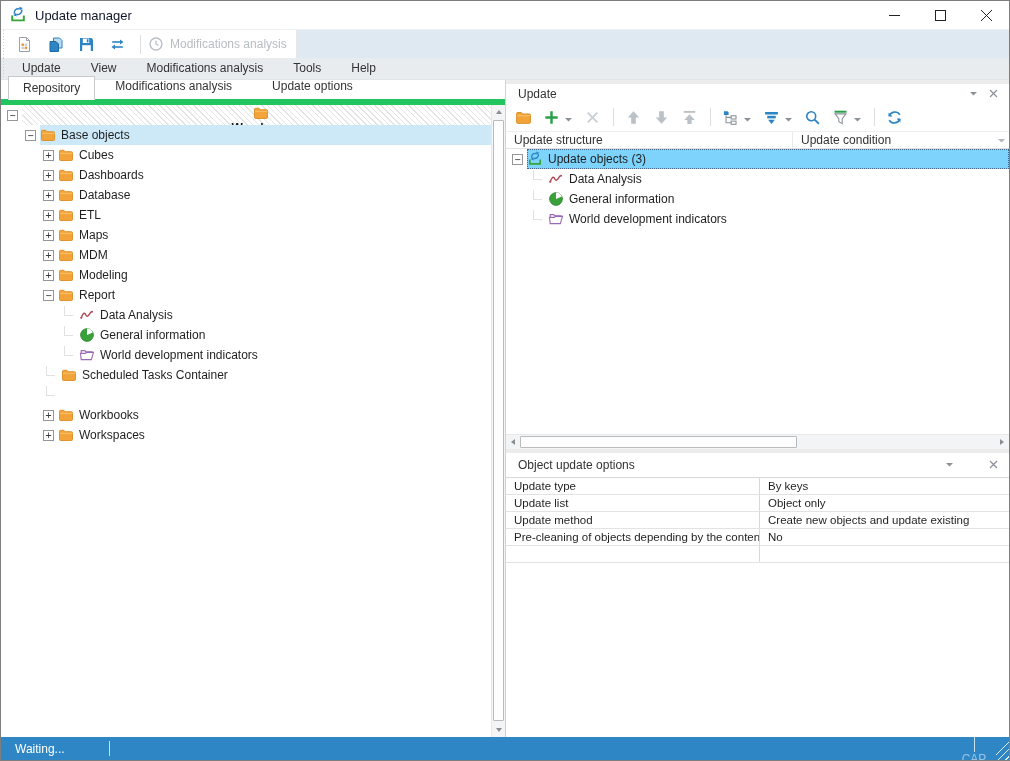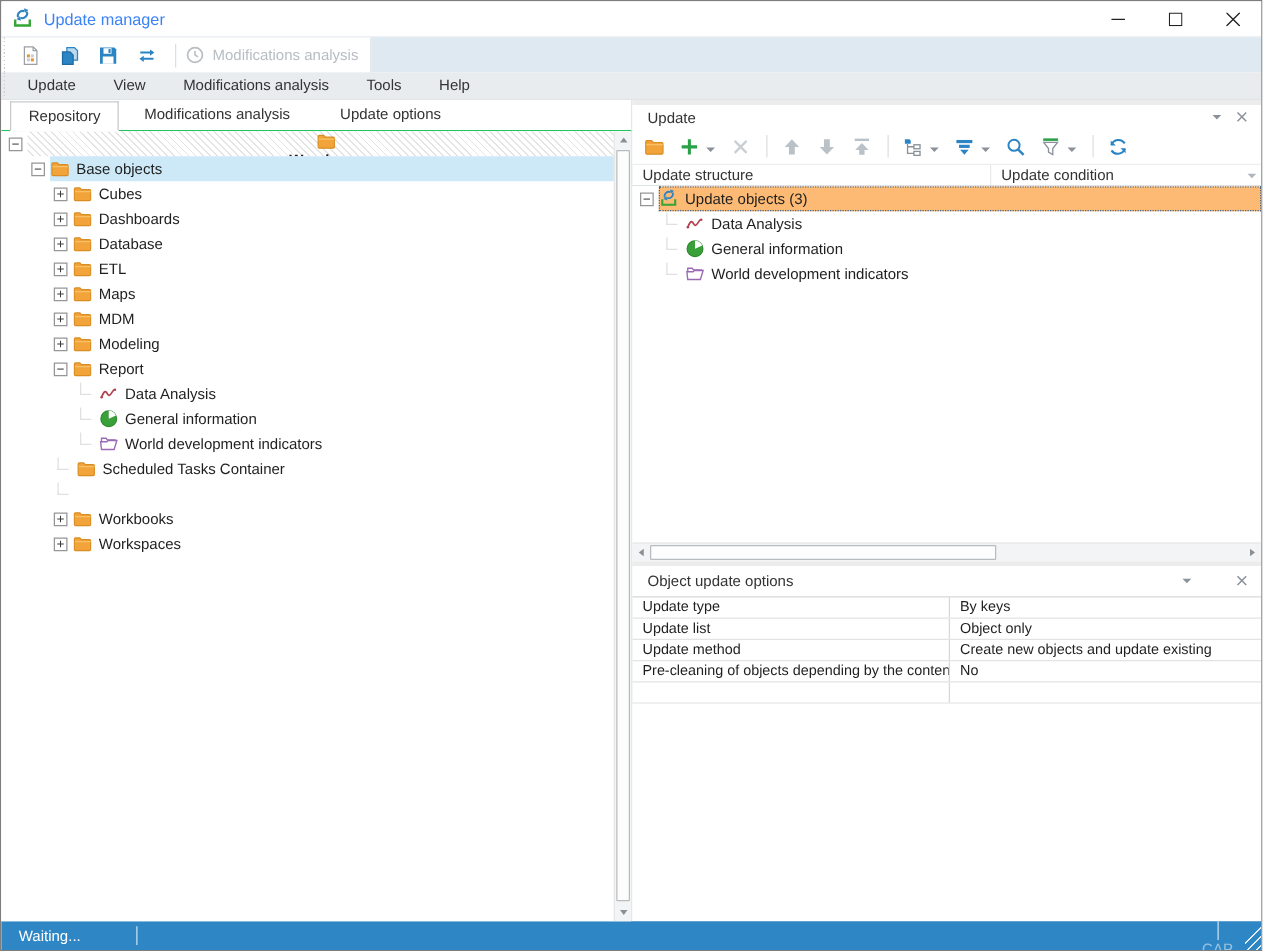--- a/index.html
+++ b/index.html
@@ -5,21 +5,21 @@
   * { box-sizing: border-box; margin: 0; padding: 0; }
   html,body { width:1010px; height:761px; }
   body { font-family:"Liberation Sans", sans-serif; font-size:12px; color:#1f1f1f; background:#fff; }
 
   .window { position:relative; width:1010px; height:761px; border:1px solid #7e7e7e; background:#fff; overflow:hidden; display:flex; flex-direction:column; }
 
   
   .titlebar { height:28px; flex:none; display:flex; align-items:center; background:#fff; }
   .app-icon { width:18px; height:18px; margin-left:8px; flex:none; }
   .app-icon svg { display:block; width:100%; height:100%; }
-  .window-title { margin-left:8px; font-size:13px; color:#3b82f6; }
+  .window-title { margin-left:8px; font-size:13px; color:#0f172a; }
   .win-btns { margin-left:auto; display:flex; height:100%; }
   .win-btn { width:46px; height:100%; display:flex; align-items:center; justify-content:center; }
   .win-btn svg { display:block; }
 
   
   .qtoolbar { height:29px; flex:none; display:flex; align-items:stretch; background:#dfe9f1; border-top:1px solid #eef1f3; }
   .qt-left { width:296px; flex:none; background:#fff; display:flex; align-items:center; border-right:1px solid #e4e8eb; }
   .grip { width:6px; height:100%; flex:none; background:repeating-linear-gradient(to bottom, #c9ced3 0 1px, transparent 1px 3px); background-size:1px 100%; background-position:2px 0; background-repeat:no-repeat; }
   .qt-btn { width:27px; height:24px; display:flex; align-items:center; justify-content:center; margin-left:4px; }
   .qt-btn .ic { width:17px; height:17px; }
@@ -30,36 +30,36 @@
 
   
   .menubar { height:22px; flex:none; display:flex; align-items:stretch; background:#e8ecef; border-bottom:1px solid #e1e5e8; color:#333; }
   .menu-item { padding:0 15px; line-height:21px; }
 
   
   .main { flex:1; display:flex; min-height:0; }
 
   
   .left-pane { width:505px; flex:none; display:flex; flex-direction:column; background:#fff; border-right:1px solid #cfd4d8; }
-  .tabstrip { height:25px; flex:none; display:flex; align-items:flex-end; padding-left:7px; background:#fff; border-bottom:1px solid #22c55e; }
+  .tabstrip { height:25px; flex:none; display:flex; align-items:flex-end; padding-left:7px; background:#fff; border-bottom:6px solid #22c55e; }
   .tab { height:24px; line-height:23px; padding:0 20px; color:#333; position:relative; }
   .tab.active { padding:0 14px; background:#fff; border:1px solid #c6cacd; border-bottom:1px solid #fff; margin-bottom:-1px; z-index:2; }
   .tree-area { flex:1; position:relative; overflow:hidden; background:#fff; }
 
   .tree-row { height:20px; display:flex; align-items:center; white-space:nowrap; }
   .expander { width:11px; height:11px; flex:none; border:1px solid #969696; background:#fff; color:#3c3c3c;
               font:10px/9px "DejaVu Sans Mono", monospace; text-align:center; margin-right:4px; }
   .stub { width:9px; height:10px; flex:none; border-left:1px solid #e0e0e0; border-bottom:1px solid #e0e0e0; margin:-9px 3px 0 3px; }
   .row-body { flex:1; height:100%; display:flex; align-items:center; min-width:0; }
   .row-icon { width:16px; height:16px; flex:none; margin-right:5px; }
   .row-label { overflow:hidden; }
   .bold { font-weight:bold; }
   .hatched { background:repeating-linear-gradient(45deg, #ffffff 0 3px, #e4e4e4 3px 4px);flex-direction:column; }
   .selected { background:#cde9f8; }
-  .selected-focus { background:#fdba74; outline:1px dotted #44688a; outline-offset:-1px;text-align:right; }
+  .selected-focus { background:#7dd3fc; outline:1px dotted #44688a; outline-offset:-1px;text-align:right; }
 
   
   .vscroll { position:absolute; top:0; right:0; width:14px; height:100%; background:#f3f4f5; border-left:1px solid #e8e8e8; }
   .vs-btn { position:absolute; left:0; width:100%; height:14px; display:flex; align-items:center; justify-content:center; }
   .vs-btn.up { top:0; } .vs-btn.down { bottom:0; }
   .vs-thumb { position:absolute; left:1px; right:1px; top:15px; bottom:16px; background:#fdfdfd; border:1px solid #b9bcbf; border-radius:1px; }
   .hscroll { height:15px; flex:none; position:relative; background:#f3f4f5; border-top:1px solid #e8e8e8; }
   .hs-btn { position:absolute; top:0; width:14px; height:100%; display:flex; align-items:center; justify-content:center; }
   .hs-btn.left { left:0; } .hs-btn.right { right:0; }
   .hs-thumb { position:absolute; left:14px; width:277px; top:1px; bottom:1px; background:#fdfdfd; border:1px solid #b9bcbf; border-radius:1px; }

